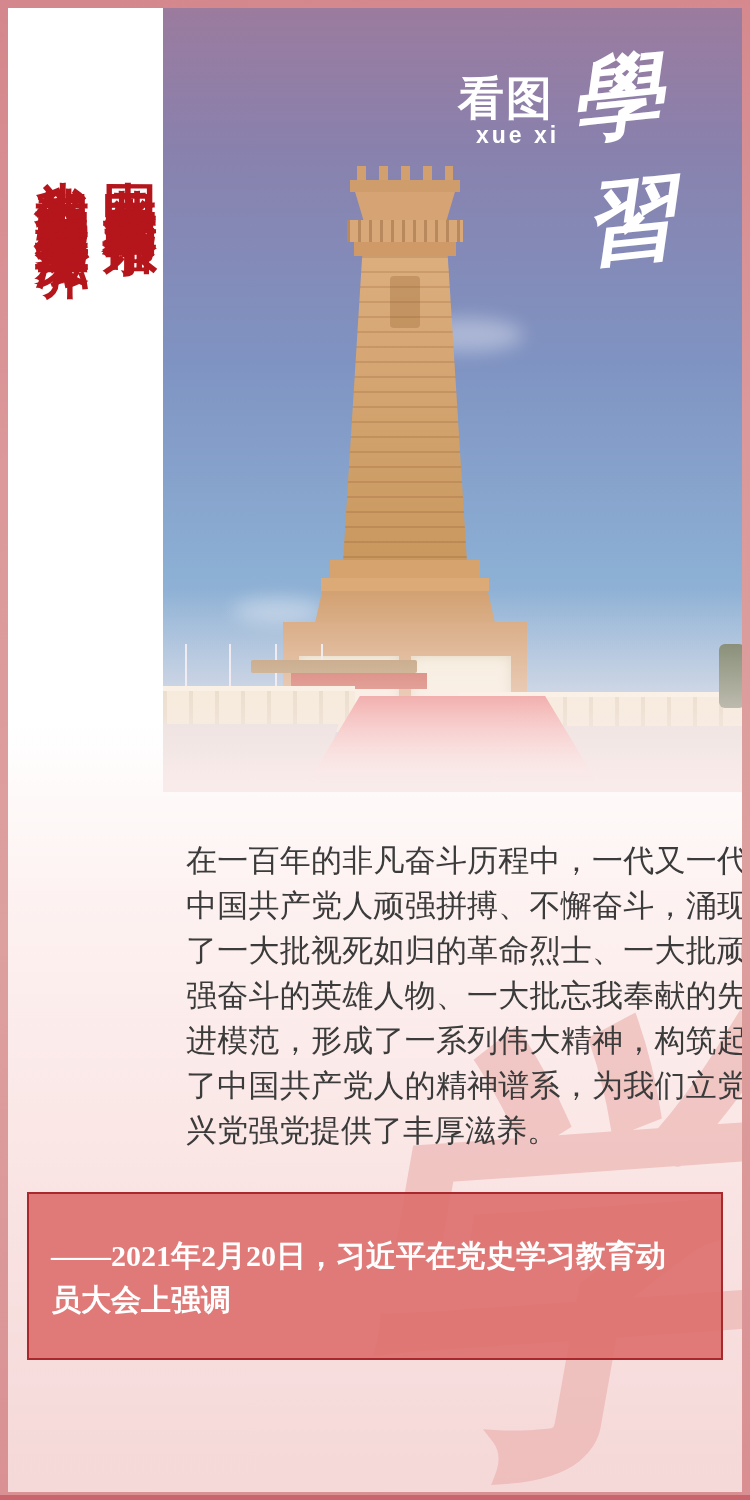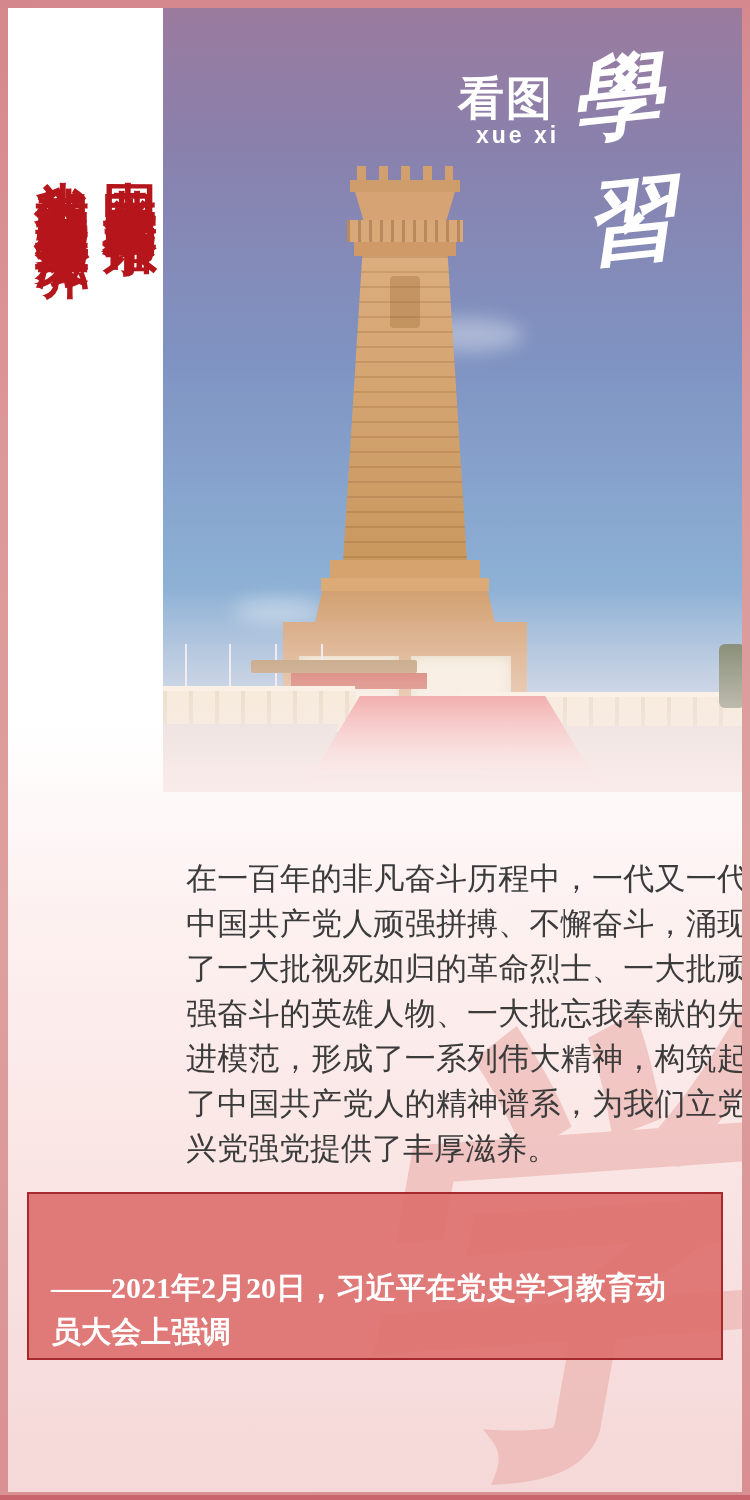--- a/index.html
+++ b/index.html
@@ -85,28 +85,28 @@
     font-family:"Liberation Serif","DejaVu Serif",serif; }
 
   
   .watermark { position:absolute; right:-70px; top:1010px; font-size:470px; line-height:1;
     font-style:italic; font-weight:bold; color:#e9aaa6; opacity:.55; z-index:2;
     transform:rotate(-4deg); }
 
   
   .body-text { position:absolute; left:178px; top:832px; width:562px; z-index:4;
     font-size:31px; line-height:45px; color:#3b3b3b; text-align:justify;
-    font-family:Liberation Serif, serif;margin-top:16px; }
+    font-family:Liberation Mono, monospace; }
 
   
   .quote-box { position:absolute; left:19px; top:1184px; width:696px; height:168px; z-index:4;
     background:rgba(221,113,111,0.92); border:2px solid #a8292d;
     padding:40px 40px 0 22px; }
   .quote-box p { color:#fff; font-weight:bold; font-size:30px; line-height:44px;
-    font-family:"Liberation Serif","DejaVu Serif",serif;margin-top:32px; }
+    font-family:"Liberation Serif","DejaVu Serif",serif; }
 
   
   .footer-logo { position:absolute; left:0; right:0; top:1368px; z-index:4;
     text-align:center; font-size:58px; font-weight:900; color:#d0181c; letter-spacing:5px;
     font-family:"Liberation Sans","DejaVu Sans",sans-serif; }
 </style>
 </head>
 <body>
 
 <div class="poster">

